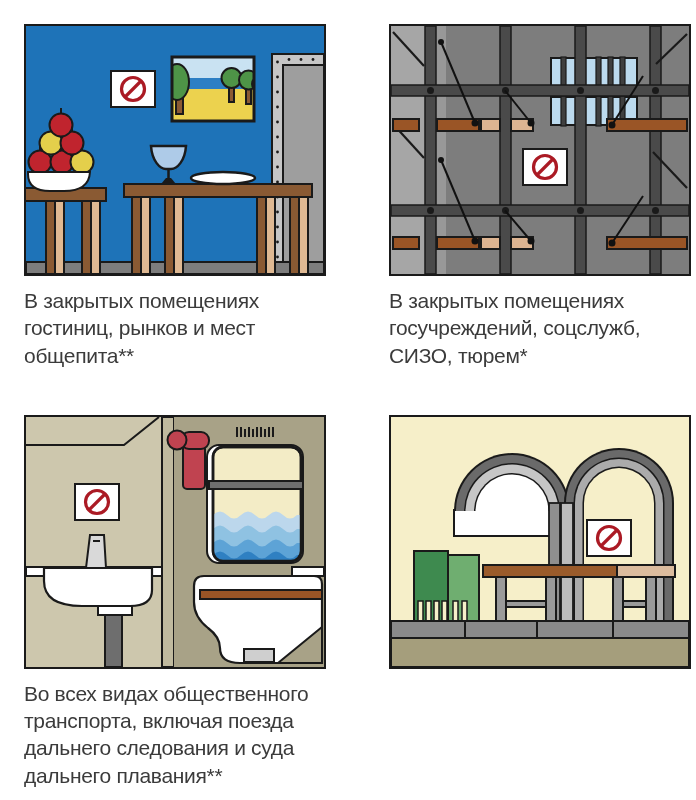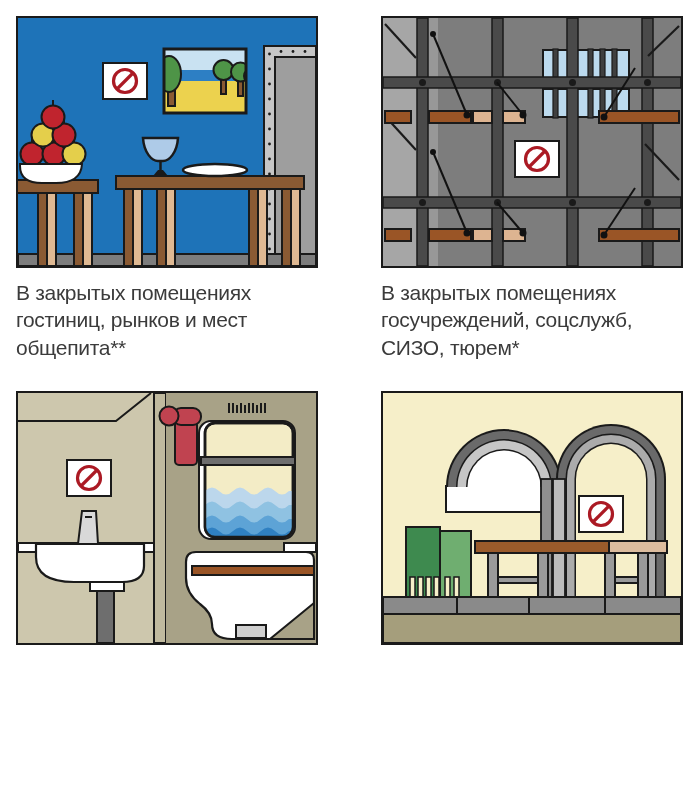--- a/index.html
+++ b/index.html
@@ -4,21 +4,21 @@
 <style>
   html,body{margin:0;padding:0;background:#ffffff;}
   body{width:696px;height:800px;overflow:hidden;font-family:"Liberation Sans","DejaVu Sans",sans-serif;}
   .grid{
     display:grid;
     grid-template-columns:302px 302px;
     column-gap:63px;
     row-gap:30px;
     padding:16px 13px 0 16px;
   }
-  .cell{display:block;margin:0;}
+  .cell{display:block;margin:8px;}
   .panel{
     width:302px;
     border:2px solid #1a1a1a;
     box-sizing:border-box;
     line-height:0;
     background:#fff;
   }
   .panel svg{display:block;}
   .caption{
     margin-top:11px;
@@ -293,20 +293,24 @@
         </g>
 
         <g>
           <path d="M178,159 H288 Q296,159 296,167 V246 H214 Q194,246 194,231 Q194,220 182,211 Q168,200 168,185 V169 Q168,159 178,159 Z" fill="#ffffff" stroke="#1a1a1a" stroke-width="2.2"></path>
           <rect x="174" y="173" width="122" height="9" fill="#9a5526" stroke="#1a1a1a" stroke-width="2"></rect>
           <polygon points="296,210 252,246 296,246" fill="#a8a287" stroke="#1a1a1a" stroke-width="2"></polygon>
           <rect x="218" y="232" width="30" height="13" fill="#cfcfcf" stroke="#1a1a1a" stroke-width="2"></rect>
         </g>
       </svg>
     </div>
+    <figcaption class="caption">Во всех видах общественного
+транспорта, включая поезда
+дальнего следования и суда
+дальнего плавания**</figcaption>
   </figure>
 
   <figure class="cell">
     <div class="panel">
       <svg width="298" height="250" viewBox="0 0 298 250">
         <rect x="0" y="0" width="298" height="250" fill="#f6efc9"></rect>
 
         <rect x="63" y="93" width="130" height="26" fill="#ffffff" stroke="#1a1a1a" stroke-width="2"></rect>
 
         <g>

